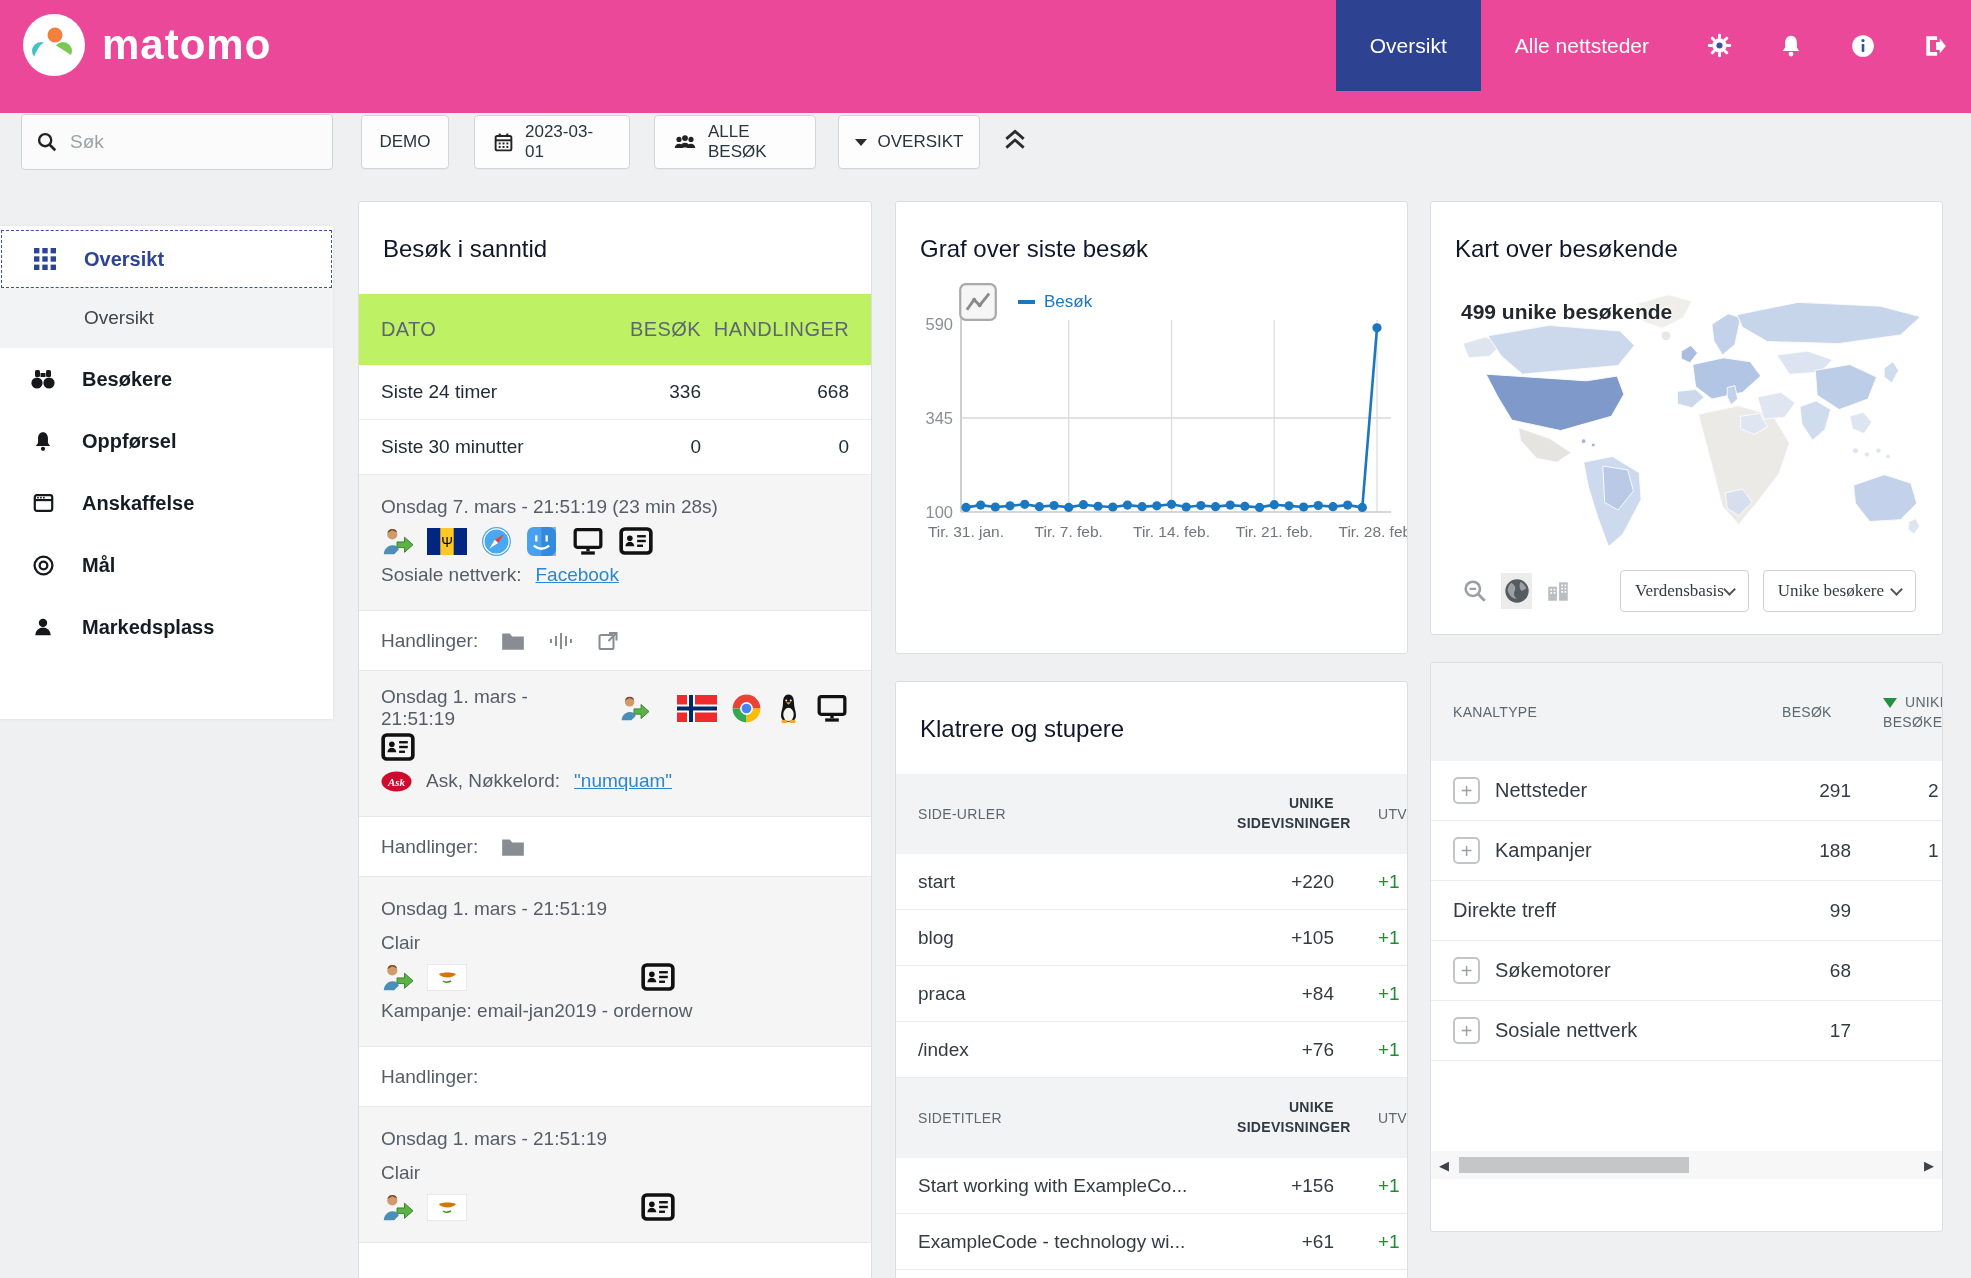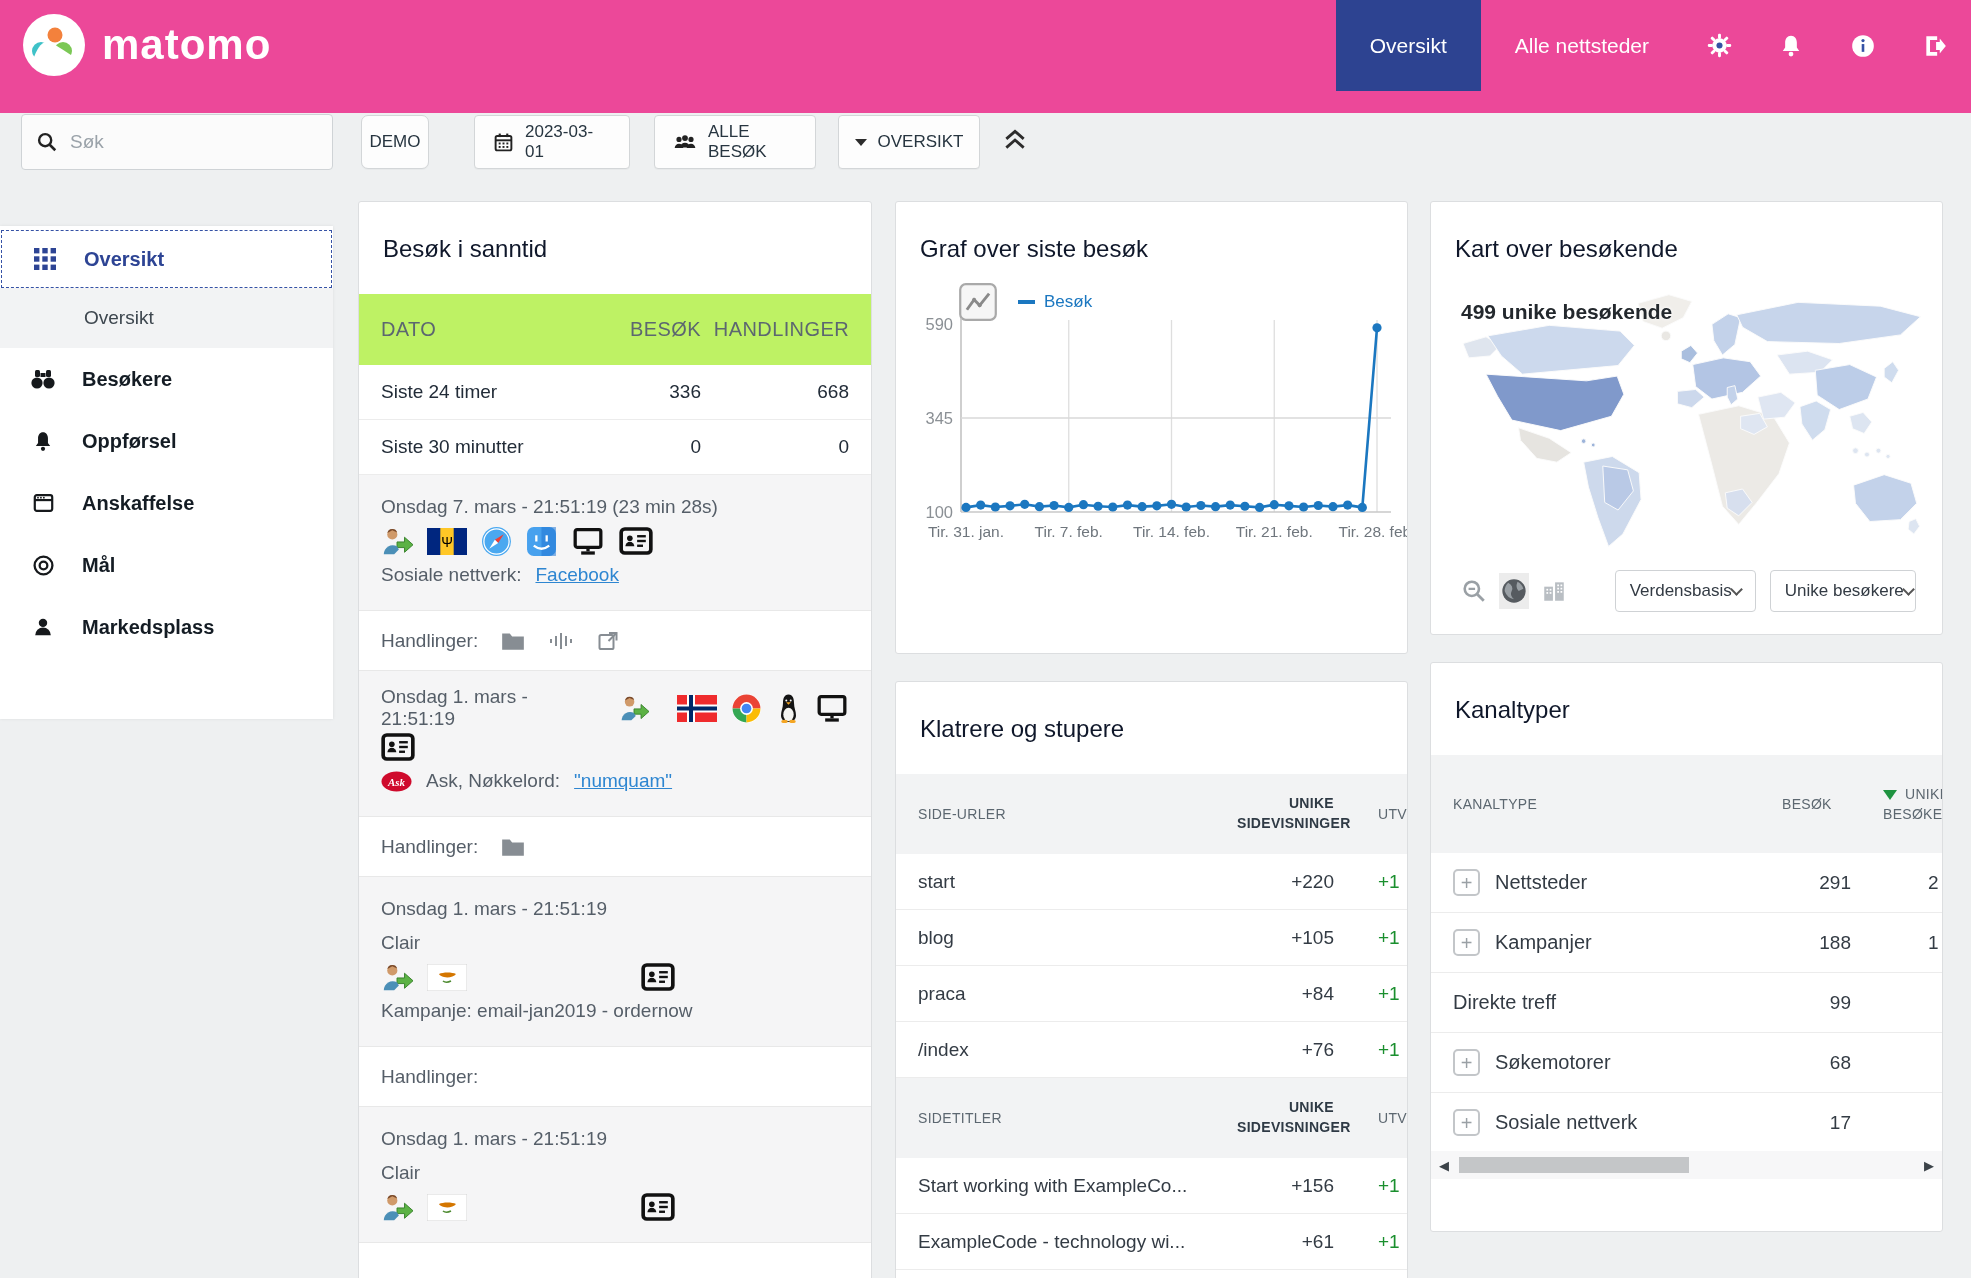--- a/index.html
+++ b/index.html
@@ -19,21 +19,21 @@
   
   .toolbar { position:absolute; left:0; top:114px; width:100%; height:56px; }
   .searchbox { position:absolute; left:21px; top:0; width:312px; height:56px; background:#fbfbfb;
     border:1px solid #cfd3d6; border-radius:4px; display:flex; align-items:center; padding:0 14px; gap:12px; }
   .searchbox input { border:none; outline:none; background:transparent; font-size:19px; color:#333; width:100%;
     font-family:"Liberation Sans",sans-serif; }
   .searchbox input::placeholder { color:#9aa2a9; }
   .tbtn { position:absolute; top:1px; height:54px; background:#fdfdfd; border:1px solid #d3d6d8; border-radius:4px;
     display:flex; align-items:center; justify-content:center; gap:11px; font-size:17px; color:#273540;
     padding:0 18px; cursor:pointer; box-shadow:0 1px 1px rgba(0,0,0,.03); }
-  #btn-site { left:361px; width:68px;border-radius:7px; }
+  #btn-site { left:361px; width:88px; }
   #btn-date { left:474px; width:156px; }
   #btn-segment { left:654px; width:162px; }
   #btn-view { left:838px; width:142px; }
   #collapse-btn { position:absolute; left:1002px; top:14px; cursor:pointer; }
   .caret-down { width:0; height:0; border-left:6px solid transparent; border-right:6px solid transparent; border-top:7px solid #2c2c2c; }
   
   .sidebar { position:absolute; left:0; top:226px; width:333px; height:493px; background:#fff;
     box-shadow:0 0 3px rgba(0,0,0,.08); padding-top:4px; }
   .side-item { display:flex; align-items:center; gap:26px; padding:0 0 0 30px; height:62px; cursor:pointer;
     font-size:20px; font-weight:bold; color:#141c24; }
@@ -91,21 +91,21 @@
     border-top:10px solid #1f9340; display:inline-block; margin-right:8px; vertical-align:-1px; }
   .hscroll { position:absolute; left:0; top:488px; width:100%; height:28px; background:#f7f7f8;
     display:flex; align-items:center; }
   .hscroll .arr { width:26px; text-align:center; color:#3c4349; font-size:13px; cursor:pointer; }
   .hthumb { position:absolute; left:28px; top:6px; width:230px; height:16px; background:#c4c6c8; cursor:grab; }
   
   .map-zone { position:relative; height:342px; }
   #world-map { position:absolute; left:0; top:-6px; }
   .map-overlay-label { position:absolute; left:30px; top:6px; font-size:21px; font-weight:bold; color:#23282d;
     text-shadow:0 0 4px #fff, 0 0 2px #fff; }
-  .map-controls { position:absolute; left:28px; top:276px; display:flex; align-items:center; gap:10px; width:457px; }
+  .map-controls { position:absolute; left:28px; top:276px; display:flex; align-items:center; gap:10px; width:457px;font-family:Liberation Serif, serif; }
   .map-tool { display:flex; align-items:center; justify-content:center; width:36px; height:36px; cursor:pointer; }
   .map-tool.selected { background:#ececec; }
   .map-select { height:42px; border:1px solid #cfd2d5; border-radius:4px; background:#fff; display:flex;
     align-items:center; padding:0 14px; font-size:17px; color:#333b44; cursor:pointer; }
   #sel-region { margin-left:36px; width:142px; }
   #sel-metric { width:170px; margin-left:4px; overflow:hidden; }
   .chev { width:9px; height:9px; border-right:2px solid #555; border-bottom:2px solid #555;
     transform:rotate(45deg); margin-left:auto; flex:0 0 auto; margin-top:-4px; }
   svg { display:block; }
 </style>
@@ -762,21 +762,20 @@
     <span class="mv-growth">+1</span>
   </div>
   <div class="mv-row">
     <span>ExampleCode - technology wi...</span>
     <span class="mv-val">+61</span>
     <span class="mv-growth">+1</span>
   </div>
 </div>
 
 <div class="widget" id="channels">
-  <div class="widget-title">Kanaltyper</div>
   <div class="tbl-head tall">
     <span>KANALTYPE</span>
     <span class="ch-c2h">BESØK</span>
     <span class="ch-c3h">
       <span class="sort-tri"></span><span>UNIKE</span><br>
       <span>BESØKERE</span>
     </span>
   </div>
 
   <div class="ch-row">

